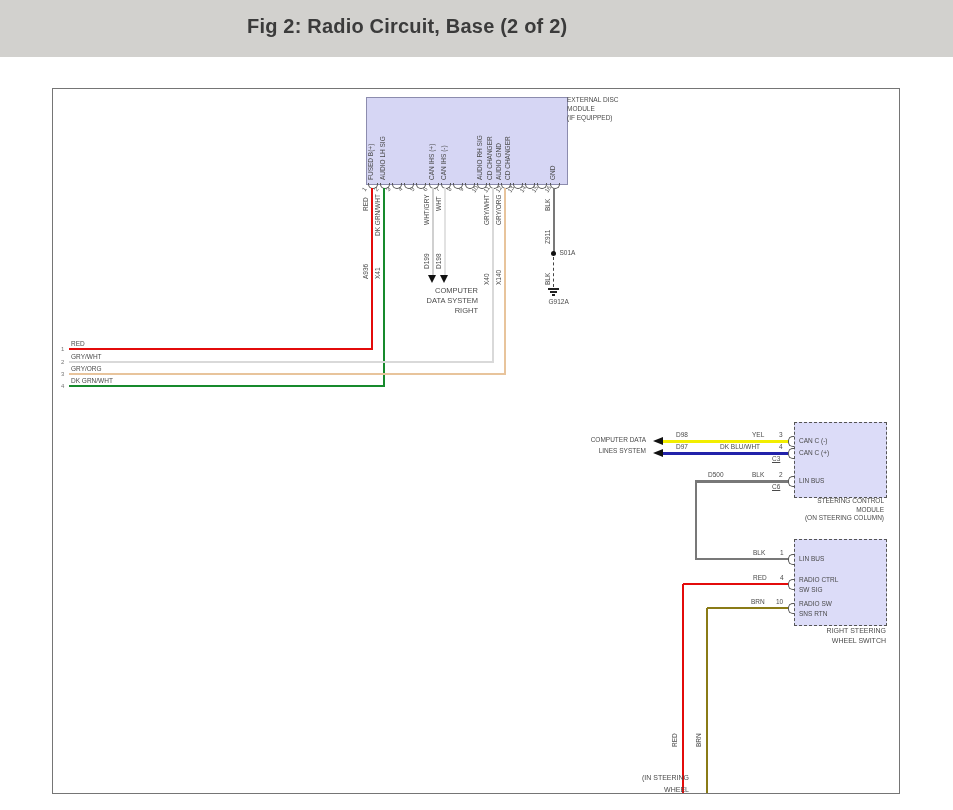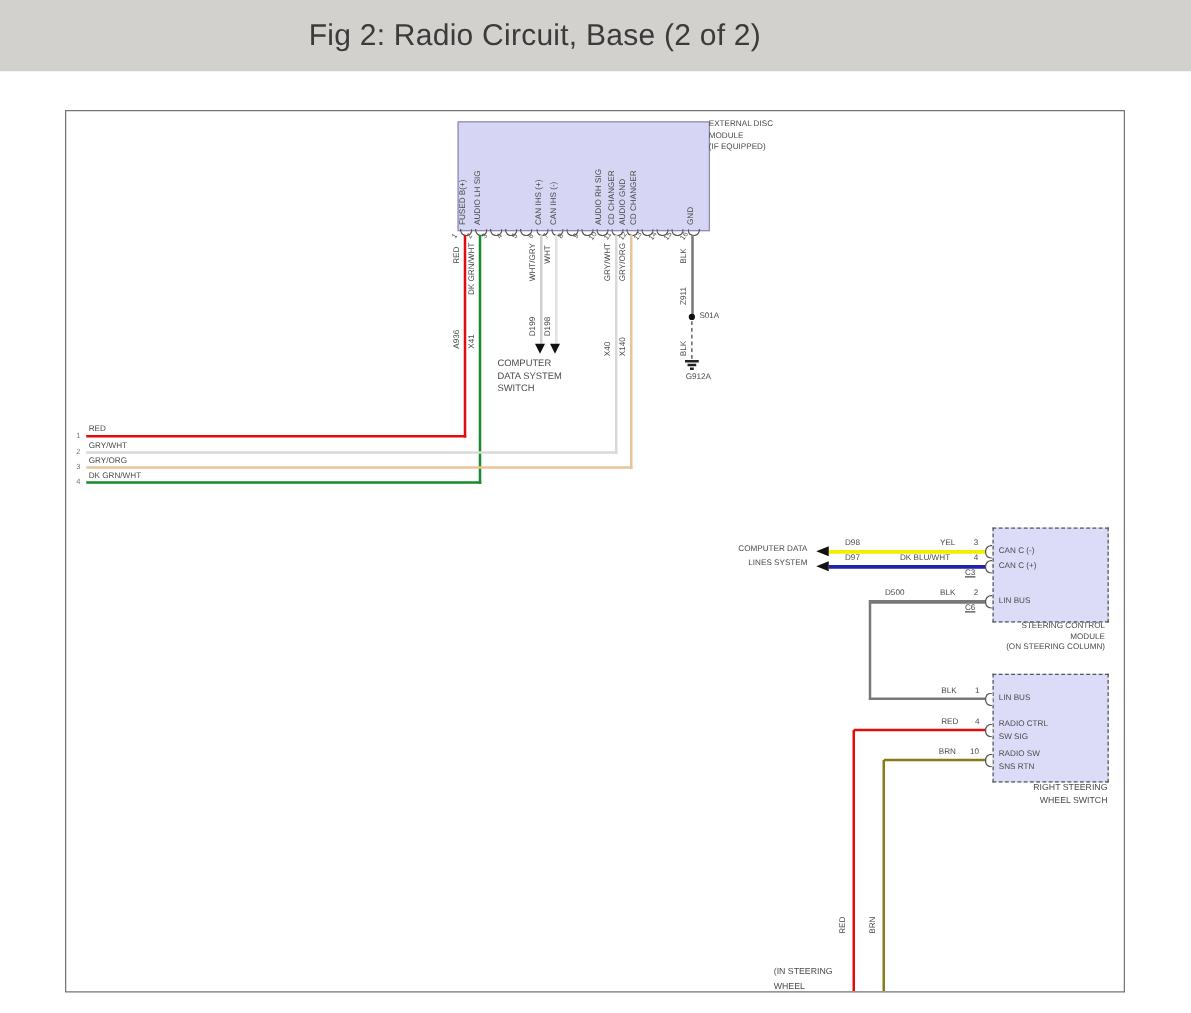--- a/index.html
+++ b/index.html
@@ -1,18 +1,18 @@
 <!DOCTYPE html>
 <html><head>
 <meta charset="utf-8">
 <style>
   html,body{margin:0;padding:0;width:953px;height:810px;background:#ffffff;
     font-family:"Liberation Sans", sans-serif;overflow:hidden;}
   #header{position:absolute;left:0;top:0;width:953px;height:57px;background:#d2d1ce;}
-  #title{position:absolute;left:247px;top:15px;font-size:24px;color:#3b3b3b;letter-spacing:0.2px;}
+  #title{position:absolute;left:247px;top:15px;font-size:20px;color:#3b3b3b;letter-spacing:0.2px;font-weight:bold;}
   #diagram{position:absolute;left:52px;top:88px;width:846px;height:704px;border:1px solid #757575;
     background:#fff;overflow:hidden;}
   .lbl{position:absolute;font-size:6.5px;line-height:8px;white-space:nowrap;color:#4a4a4a;}
   .lbl8{position:absolute;font-size:7.5px;line-height:10px;white-space:nowrap;color:#4a4a4a;}
   .rot{position:absolute;transform:rotate(-90deg);transform-origin:0 100%;white-space:nowrap;
     font-size:6.5px;line-height:8px;height:8px;color:#4a4a4a;}
   .vnum{position:absolute;font-size:6px;line-height:7px;color:#555;transform:rotate(-55deg);}
   .wire{position:absolute;}
   .stub{position:absolute;width:8px;height:5px;border:1px solid #555;border-top:none;
     border-radius:0 0 8px 8px;}
@@ -20,21 +20,21 @@
     border-radius:5px 0 0 5px;background:#fff;}
   .connbox{position:absolute;left:313px;top:8px;width:200px;height:86px;background:#d6d6f4;
     border:1px solid #8c8cae;}
   .dashedbox{position:absolute;background:#dcdcf8;border:1.5px dashed #555;}
   .arrowD{position:absolute;width:0;height:0;border-left:4.5px solid transparent;
     border-right:4.5px solid transparent;border-top:8px solid #111;}
   .arrowL{position:absolute;width:0;height:0;border-top:4px solid transparent;
     border-bottom:4px solid transparent;border-right:10px solid #111;}
   .u{text-decoration:underline;}
   .ra{text-align:right;}
-  .ctr{text-align:left;}
+  .ctr{text-align:right;}
   .dot{position:absolute;width:5px;height:5px;border-radius:50%;background:#111;}
   .gbar{position:absolute;background:#222;height:1.5px;}
   .dashv{position:absolute;width:0;border-left:1.5px dashed #444;}
 </style>
 </head>
 <body>
 
 <div id="header">
   <div id="title">Fig 2: Radio Circuit, Base (2 of 2)</div>
 </div>
@@ -103,21 +103,21 @@
     <div class="rot" style="left: 438px; top: 128px;">GRY/WHT</div>
     <div class="rot" style="left: 438px; top: 188px;">X40</div>
     <div class="wire" style="left: 451.1px; top: 99px; width: 2px; height: 187px; background: rgb(232, 196, 156);"></div>
     <div class="rot" style="left: 450.1px; top: 128px;">GRY/ORG</div>
     <div class="rot" style="left: 450.1px; top: 188px;">X140</div>
     <div class="wire" style="left: 499.5px; top: 99px; width: 2px; height: 66px; background: rgb(120, 120, 120);"></div>
     <div class="rot" style="left: 498.5px; top: 114px;">BLK</div>
     <div class="rot" style="left: 498.5px; top: 147px;">Z911</div>
     <div class="lbl8 ctr" style="left: 345px; top: 197px; width: 80px;">COMPUTER</div>
     <div class="lbl8 ctr" style="left: 345px; top: 207px; width: 80px;">DATA SYSTEM</div>
-    <div class="lbl8 ctr" style="left: 345px; top: 217px; width: 80px;">SWITCH</div>
+    <div class="lbl8 ctr" style="left: 345px; top: 217px; width: 80px;">RIGHT</div>
     <div class="dot" style="left: 498px; top: 162px;"></div>
     <div class="lbl" style="left: 506.5px; top: 160px;">S01A</div>
     <div class="dashv" style="left: 499.5px; top: 168px; height: 30px;"></div>
     <div class="rot" style="left: 498.5px; top: 188px;">BLK</div>
     <div class="gbar" style="left: 495px; top: 199px; width: 11px;"></div>
     <div class="gbar" style="left: 497px; top: 202px; width: 7px;"></div>
     <div class="gbar" style="left: 499px; top: 205px; width: 3px;"></div>
     <div class="lbl" style="left: 495.5px; top: 209px;">G912A</div>
     <div class="wire" style="left: 16px; top: 259px; width: 304px; height: 2px; background: rgb(227, 11, 11);"></div>
     <div class="lbl" style="left: 18px; top: 251px;">RED</div>

